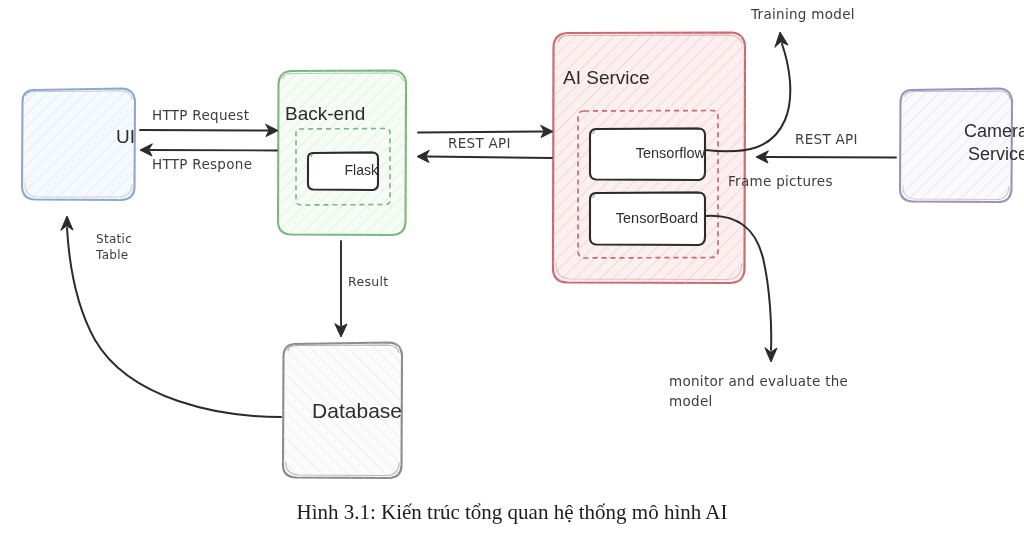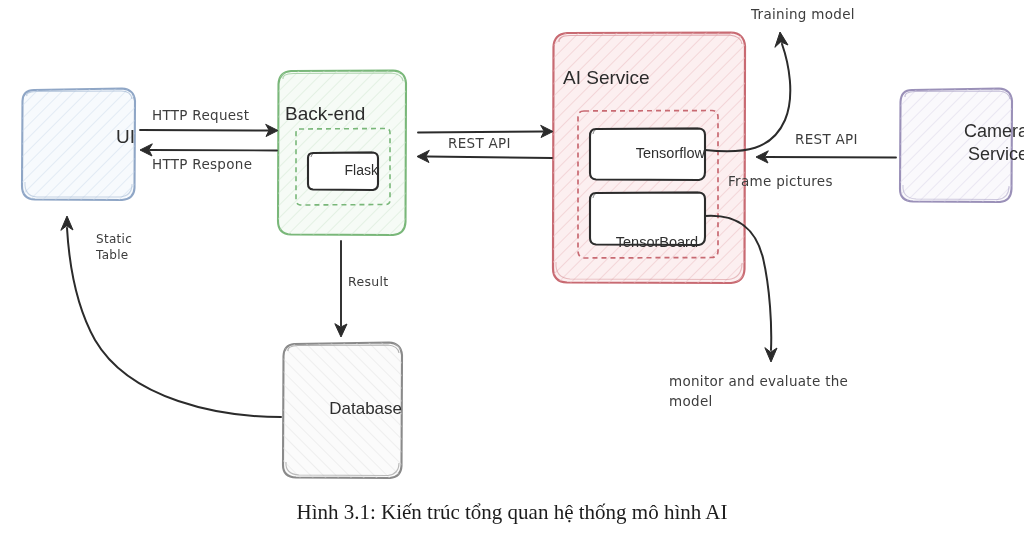--- a/index.html
+++ b/index.html
@@ -187,26 +187,26 @@
   <div class="txt node-title" style="left:285px; top:80px;">Back-end</div>
 
   <div class="txt node-title" style="left:563px; top:44px;">AI Service</div>
 
   <div class="txt node-label" style="left:22px; top:125px; width:113px; font-size:19px;">UI</div>
 
   <div class="txt node-label" style="left:308px; top:162px; width:70px; font-size:14px;">Flask</div>
 
   <div class="txt node-label" style="left:590px; top:144px; width:115px; font-size:14.5px;">Tensorflow</div>
 
-  <div class="txt node-label" style="left:590px; top:209px; width:108px; font-size:14.5px;margin-top:24px;">TensorBoard</div>
+  <div class="txt node-label" style="left:590px; top:209px; width:108px; font-size:14.5px;">TensorBoard</div>
 
   <div class="txt node-label" style="left:900px; top:120px; width:128px; font-size:18px;">Camera
 Service</div>
 
-  <div class="txt node-label" style="left:283px; top:398px; width:119px; font-size:17px;">Database</div>
+  <div class="txt node-label" style="left:283px; top:398px; width:119px; font-size:21px;">Database</div>
 
   <div class="txt edge-label" style="left:152px; top:107px;">HTTP Request</div>
 
   <div class="txt edge-label" style="left:152px; top:156px;">HTTP Respone</div>
 
   <div class="txt edge-label" style="left:448px; top:135px;">REST API</div>
 
   <div class="txt edge-label" style="left:348px; top:274px; font-size:12.5px;">Result</div>
 
   <div class="txt edge-label" style="left:96px; top:231px; font-size:12px; line-height:1.35;">Static

